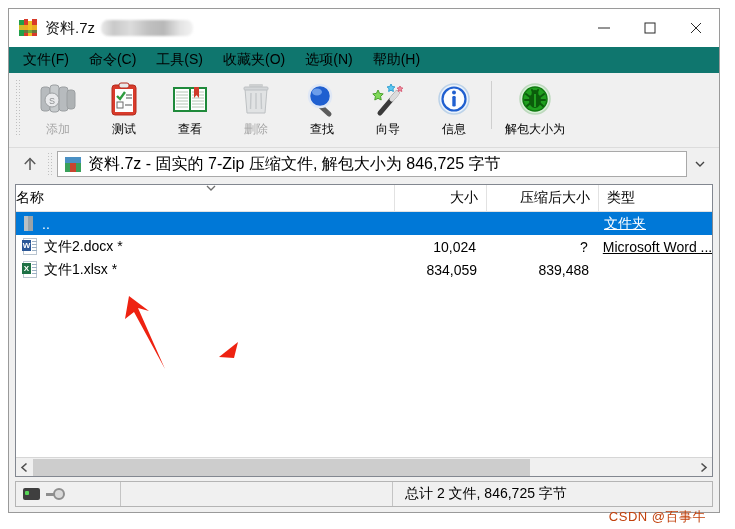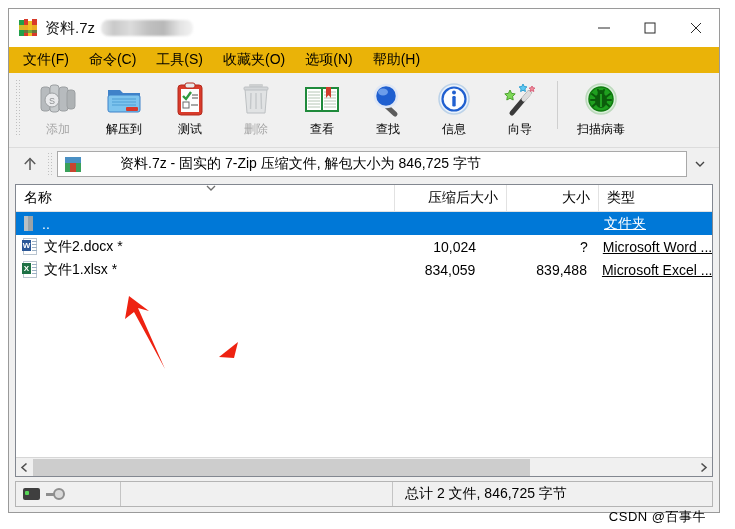--- a/index.html
+++ b/index.html
@@ -38,21 +38,21 @@
     filter:blur(1.1px);
   }
   .win-controls{margin-left:auto;display:flex;height:38px;}
   .win-btn{
     width:46px;height:38px;display:flex;align-items:center;justify-content:center;
     font-size:15px;color:#2b2b2b;line-height:1;
   }
   .win-btn svg{display:block;}
   
   .menubar{
-    height:26px;background:#eab308;display:flex;align-items:center;
+    height:26px;background:#0f766e;display:flex;align-items:center;
     padding-left:14px;flex:0 0 auto;
   }
   .menu-item{
     font-size:14px;color:#000;margin-right:20px;white-space:nowrap;
   }
   
   .toolbar{
     height:70px;background:#f0f0f0;display:flex;align-items:flex-start;
     padding-top:4px;flex:0 0 auto;position:relative;
     border-bottom:1px solid #dcdcdc;
@@ -89,38 +89,38 @@
     display:flex;align-items:center;box-sizing:border-box;
   }
   .addr-icon{
     width:16px;height:15px;margin-left:7px;margin-right:7px;position:relative;flex:0 0 auto;
   }
   .addr-icon i{position:absolute;display:block;}
   .addr-icon .top{left:0;top:0;width:16px;height:6px;background:#4a90c4;}
   .addr-icon .lft{left:0;top:6px;width:5px;height:9px;background:#3aa05a;}
   .addr-icon .ctr{left:5px;top:6px;width:6px;height:9px;background:#c8442f;}
   .addr-icon .rgt{left:11px;top:6px;width:5px;height:9px;background:#3aa05a;}
-  .addr-text{font-size:14px;color:#000;white-space:nowrap;overflow:hidden;margin-left:32px;}
+  .addr-text{font-size:16px;color:#000;white-space:nowrap;overflow:hidden;}
   .addr-drop{
     width:26px;height:26px;display:flex;align-items:center;justify-content:center;
     color:#444;flex:0 0 auto;
   }
   
   .listwrap{
     flex:1 1 auto;margin:4px 6px 0 6px;background:#fff;
     border:1px solid #828790;display:flex;flex-direction:column;overflow:hidden;
   }
   .colhead{
     height:26px;background:#fff;display:flex;align-items:center;
     border-bottom:1px solid #e2e2e2;flex:0 0 auto;position:relative;
     font-size:14px;color:#000;
   }
   .ch{height:26px;display:flex;align-items:center;box-sizing:border-box;position:relative;}
   .ch+.ch{border-left:1px solid #e2e2e2;}
-  .ch-name{width:378px;padding-left:8px;}
+  .ch-name{width:378px;padding-left:0;}
   .ch-size{width:92px;justify-content:flex-end;padding-right:8px;}
   .ch-packed{width:112px;justify-content:flex-end;padding-right:8px;}
   .ch-type{flex:1 1 auto;padding-left:8px;}
   .sort-chevron{
     position:absolute;left:188px;top:-2px;color:#6e6e6e;font-size:11px;
   }
   .rows{flex:1 1 auto;overflow:hidden;background:#fff;position:relative;}
   .row{height:23px;display:flex;align-items:center;font-size:14px;color:#000;}
   .row.selected{background:#0078d7;color:#fff;}
   .cell{height:23px;display:flex;align-items:center;box-sizing:border-box;}
@@ -169,21 +169,21 @@
     border-right:1px solid #c4c4c4;box-sizing:border-box;padding-left:7px;gap:6px;
   }
   .drive-icon{width:17px;height:12px;background:#3f3f3f;border-radius:2px;position:relative;}
   .drive-icon::after{content:"";position:absolute;left:2px;top:3px;width:4px;height:4px;background:#57d657;border-radius:1px;}
   .key-icon{width:19px;height:13px;position:relative;}
   .key-icon .ring{position:absolute;right:0;top:0;width:12px;height:12px;border:2px solid #8e8e8e;border-radius:50%;box-sizing:border-box;background:#d9d9d9;}
   .key-icon .shaft{position:absolute;left:0;top:5px;width:10px;height:3px;background:#8e8e8e;}
   .sb-cell-blank{width:272px;height:24px;border-right:1px solid #c4c4c4;box-sizing:border-box;}
   .sb-total{flex:1 1 auto;font-size:14px;color:#000;padding-left:12px;white-space:nowrap;}
   .watermark{
-    position:absolute;right:6px;bottom:-20px;font-size:13px;color:#000000;
+    position:absolute;right:6px;bottom:-20px;font-size:13px;color:#c2410c;
     letter-spacing:.5px;white-space:nowrap;margin-left:36px;
   }
 </style>
 </head>
 <body>
 
 <div class="window">
 
   <div class="titlebar">
     <span class="app-icon">
@@ -238,68 +238,37 @@
             <rect x="21" y="6" width="9" height="24" rx="3" fill="#9aa0a4" stroke="#6f7478"></rect>
             <rect x="29" y="9" width="8" height="19" rx="3" fill="#8b9195" stroke="#6f7478"></rect>
             <ellipse cx="14" cy="19" rx="7" ry="7" fill="#e6e8ea" stroke="#6f7478"></ellipse>
             <text x="14" y="23" font-size="9" text-anchor="middle" fill="#55595c" font-family="Liberation Sans">S</text>
           </g>
         </svg>
       </span>
       <span class="tlabel">添加</span>
     </div>
 
-    <div class="tbtn">
-      <span class="glyph">
-        <svg width="40" height="38" viewBox="0 0 40 38">
-          <path d="M4 9 h12 l3 3 h17 v5 H4z" fill="#3f82c9"></path>
-          <rect x="4" y="14" width="32" height="17" rx="2" fill="#7dc4ee" stroke="#3f82c9"></rect>
-          <g stroke="#4e9ed4" stroke-width="1">
-            <line x1="8" y1="18" x2="32" y2="18"></line>
-              <line x1="8" y1="21" x2="32" y2="21"></line>
-            <line x1="8" y1="24" x2="32" y2="24"></line>
-          </g>
-          <rect x="22" y="26" width="12" height="4" rx="1" fill="#d8382b"></rect>
-        </svg>
-      </span>
-      <span class="tlabel">解压到</span>
-    </div>
 
     <div class="tbtn">
       <span class="glyph">
         <svg width="40" height="38" viewBox="0 0 40 38">
           <rect x="8" y="4" width="24" height="30" rx="3" fill="#d93b2b" stroke="#b32a1d"></rect>
           <rect x="11" y="8" width="18" height="23" fill="#fdfdfd"></rect>
           <rect x="15" y="2" width="10" height="5" rx="2" fill="#e9e9e9" stroke="#b32a1d"></rect>
           <polyline points="13,15 16,18 21,11" fill="none" stroke="#2e9b3e" stroke-width="2.4"></polyline>
           <rect x="13" y="21" width="6" height="6" fill="none" stroke="#6b6b6b"></rect>
           <g stroke="#8a8a8a" stroke-width="1.5">
             <line x1="22" y1="14" x2="28" y2="14"></line>
               <line x1="22" y1="17" x2="28" y2="17"></line>
             <line x1="21" y1="24" x2="28" y2="24"></line>
           </g>
         </svg>
       </span>
       <span class="tlabel">测试</span>
-    </div>
-
-    <div class="tbtn disabled">
-      <span class="glyph">
-        <svg width="40" height="38" viewBox="0 0 40 38" opacity="0.6">
-          <rect x="13" y="3" width="14" height="3" rx="1" fill="#b8bcbe"></rect>
-          <path d="M9 8 h22 l-2 24 h-18z" fill="#d8dbdd" stroke="#9aa0a4"></path>
-          <g stroke="#a8aeb2" stroke-width="1.4">
-            <line x1="15" y1="12" x2="14.5" y2="28"></line>
-              <line x1="20" y1="12" x2="20" y2="28"></line>
-            <line x1="25" y1="12" x2="25.5" y2="28"></line>
-          </g>
-          <rect x="8" y="6" width="24" height="3" rx="1" fill="#c3c8cb" stroke="#9aa0a4"></rect>
-        </svg>
-      </span>
-      <span class="tlabel">删除</span>
     </div>
 
     <div class="tbtn">
       <span class="glyph">
         <svg width="40" height="38" viewBox="0 0 40 38">
           <rect x="3" y="6" width="34" height="25" fill="#1f8a3b"></rect>
           <rect x="5" y="8" width="14" height="21" fill="#fff"></rect>
           <rect x="21" y="8" width="14" height="21" fill="#fff"></rect>
           <g stroke="#b6c6b6" stroke-width="1">
             <line x1="6" y1="11" x2="18" y2="11"></line>
@@ -315,54 +284,70 @@
             <line x1="22" y1="23" x2="34" y2="23"></line>
               <line x1="22" y1="26" x2="34" y2="26"></line>
           </g>
           <rect x="19" y="6" width="2" height="25" fill="#1f8a3b"></rect>
           <path d="M24 6 h5 v11 l-2.5 -3 l-2.5 3z" fill="#d03b2b"></path>
         </svg>
       </span>
       <span class="tlabel">查看</span>
     </div>
 
+    <div class="tbtn disabled">
+      <span class="glyph">
+        <svg width="40" height="38" viewBox="0 0 40 38" opacity="0.6">
+          <rect x="13" y="3" width="14" height="3" rx="1" fill="#b8bcbe"></rect>
+          <path d="M9 8 h22 l-2 24 h-18z" fill="#d8dbdd" stroke="#9aa0a4"></path>
+          <g stroke="#a8aeb2" stroke-width="1.4">
+            <line x1="15" y1="12" x2="14.5" y2="28"></line>
+              <line x1="20" y1="12" x2="20" y2="28"></line>
+            <line x1="25" y1="12" x2="25.5" y2="28"></line>
+          </g>
+          <rect x="8" y="6" width="24" height="3" rx="1" fill="#c3c8cb" stroke="#9aa0a4"></rect>
+        </svg>
+      </span>
+      <span class="tlabel">删除</span>
+    </div>
+
     <div class="tbtn">
       <span class="glyph">
         <svg width="40" height="38" viewBox="0 0 40 38">
           <line x1="15" y1="22" x2="27" y2="33" stroke="#5c5c5c" stroke-width="5" stroke-linecap="round"></line>
           <circle cx="18" cy="15" r="11" fill="#1f5fd0" stroke="#dfe7f5" stroke-width="2.5"></circle>
           <ellipse cx="15" cy="11" rx="5" ry="3.5" fill="#7aa8ef" opacity="0.85"></ellipse>
         </svg>
       </span>
       <span class="tlabel">查找</span>
-    </div>
-
-    <div class="tbtn">
-      <span class="glyph">
-        <svg width="40" height="38" viewBox="0 0 40 38">
-          <circle cx="20" cy="18" r="15" fill="#eaf2fb" stroke="#bcd2e8" stroke-width="1.5"></circle>
-          <circle cx="20" cy="18" r="11.5" fill="#fbfdff" stroke="#1f5fd0" stroke-width="2.2"></circle>
-          <circle cx="20" cy="11.5" r="2" fill="#1f5fd0"></circle>
-          <rect x="18.3" y="15" width="3.4" height="10.5" rx="1.2" fill="#1f5fd0"></rect>
-        </svg>
-      </span>
-      <span class="tlabel">信息</span>
     </div>
 
     <div class="tbtn">
       <span class="glyph">
         <svg width="40" height="38" viewBox="0 0 40 38">
           <line x1="12" y1="32" x2="29" y2="12" stroke="#3a3a3a" stroke-width="5" stroke-linecap="round"></line>
           <line x1="24" y1="18" x2="29" y2="12" stroke="#dcdcdc" stroke-width="5" stroke-linecap="round"></line>
           <path d="M10 9 l1.6 3.4 l3.6 .5 l-2.6 2.5 l.6 3.6 l-3.2 -1.7 l-3.2 1.7 l.6 -3.6 l-2.6 -2.5 l3.6 -.5z" fill="#7ed957" stroke="#4aa02c"></path>
           <path d="M23 3 l1.2 2.5 l2.7 .4 l-2 1.9 l.5 2.7 l-2.4 -1.3 l-2.4 1.3 l.5 -2.7 l-2 -1.9 l2.7 -.4z" fill="#5fc9f3" stroke="#2f9fd0"></path>
           <path d="M32 5 l.9 1.8 l2 .3 l-1.5 1.4 l.4 2 l-1.8 -.95 l-1.8 .95 l.4 -2 l-1.5 -1.4 l2 -.3z" fill="#f08c9a" stroke="#d9607a"></path>
         </svg>
       </span>
       <span class="tlabel">向导</span>
+    </div>
+
+    <div class="tbtn">
+      <span class="glyph">
+        <svg width="40" height="38" viewBox="0 0 40 38">
+          <circle cx="20" cy="18" r="15" fill="#eaf2fb" stroke="#bcd2e8" stroke-width="1.5"></circle>
+          <circle cx="20" cy="18" r="11.5" fill="#fbfdff" stroke="#1f5fd0" stroke-width="2.2"></circle>
+          <circle cx="20" cy="11.5" r="2" fill="#1f5fd0"></circle>
+          <rect x="18.3" y="15" width="3.4" height="10.5" rx="1.2" fill="#1f5fd0"></rect>
+        </svg>
+      </span>
+      <span class="tlabel">信息</span>
     </div>
 
     <div class="tsep"></div>
 
     <div class="tbtn" style="width:78px">
       <span class="glyph">
         <svg width="40" height="38" viewBox="0 0 40 38">
           <circle cx="20" cy="18" r="15" fill="#d9f0d9" stroke="#bcd9bc" stroke-width="1.5"></circle>
           <circle cx="20" cy="18" r="12" fill="#1fa01f" stroke="#0f7a0f" stroke-width="1.5"></circle>
           <g stroke="#0b5c0b" stroke-width="2" stroke-linecap="round">
@@ -373,21 +358,21 @@
             <line x1="12" y1="25" x2="15.5" y2="22"></line>
               <line x1="28" y1="25" x2="24.5" y2="22"></line>
             <line x1="17" y1="9" x2="18.5" y2="12"></line>
               <line x1="23" y1="9" x2="21.5" y2="12"></line>
           </g>
           <ellipse cx="20" cy="19.5" rx="6" ry="7.5" fill="#0b5c0b"></ellipse>
           <circle cx="20" cy="12.5" r="3.4" fill="#0b5c0b"></circle>
           <line x1="20" y1="13" x2="20" y2="26" stroke="#2ec42e" stroke-width="1.3"></line>
         </svg>
       </span>
-      <span class="tlabel">扫描病毒</span>
+      <span class="tlabel">解包大小为</span>
     </div>
   </div>
 
   <div class="addressbar">
     <div class="up-btn">
       <svg width="18" height="18" viewBox="0 0 18 18">
         <line x1="9" y1="3.5" x2="9" y2="15" stroke="#5a5a5a" stroke-width="1.5"></line>
         <polyline points="3.8,9 9,3.5 14.2,9" fill="none" stroke="#5a5a5a" stroke-width="1.5"></polyline>
       </svg>
     </div>
@@ -412,25 +397,25 @@
 
     <div class="colhead">
       <div class="ch ch-name">
         <span>名称</span>
         <span class="sort-chevron">
           <svg width="14" height="10" viewBox="0 0 14 10">
               <polyline points="3,3 7,7 11,3" fill="none" stroke="#6e6e6e" stroke-width="1.3"></polyline>
             </svg>
         </span>
       </div>
+      <div class="ch ch-size">
+        <span>大小</span>
+      </div>
       <div class="ch ch-packed">
         <span>压缩后大小</span>
-      </div>
-      <div class="ch ch-size">
-        <span>大小</span>
       </div>
       <div class="ch ch-type">
         <span>类型</span>
       </div>
     </div>
 
     <div class="rows">
 
       <div class="row selected">
         <div class="cell c-name">
@@ -463,21 +448,20 @@
         <div class="cell c-name">
           <span class="fileicon">
             <span class="doc-sheet"></span>
             <span class="doc-lines"></span>
             <span class="doc-tag excel">X</span>
           </span>
           <span>文件1.xlsx *</span>
         </div>
         <div class="cell c-size">834,059</div>
         <div class="cell c-packed">839,488</div>
-        <div class="cell c-type">Microsoft Excel ...</div>
       </div>
 
       <svg class="annot" style="left:100px;top:78px;" width="70" height="90" viewBox="0 0 70 90">
         <path d="M13 6 L9 29 L18 22 L49 79 L22 18 L33 21 Z" fill="#ee2211"></path>
       </svg>
       <svg class="annot" style="left:200px;top:128px;" width="34" height="30" viewBox="0 0 34 30">
         <path d="M22 2 L18 18 L3 17 Z" fill="#ee2211"></path>
       </svg>
     </div>
 

